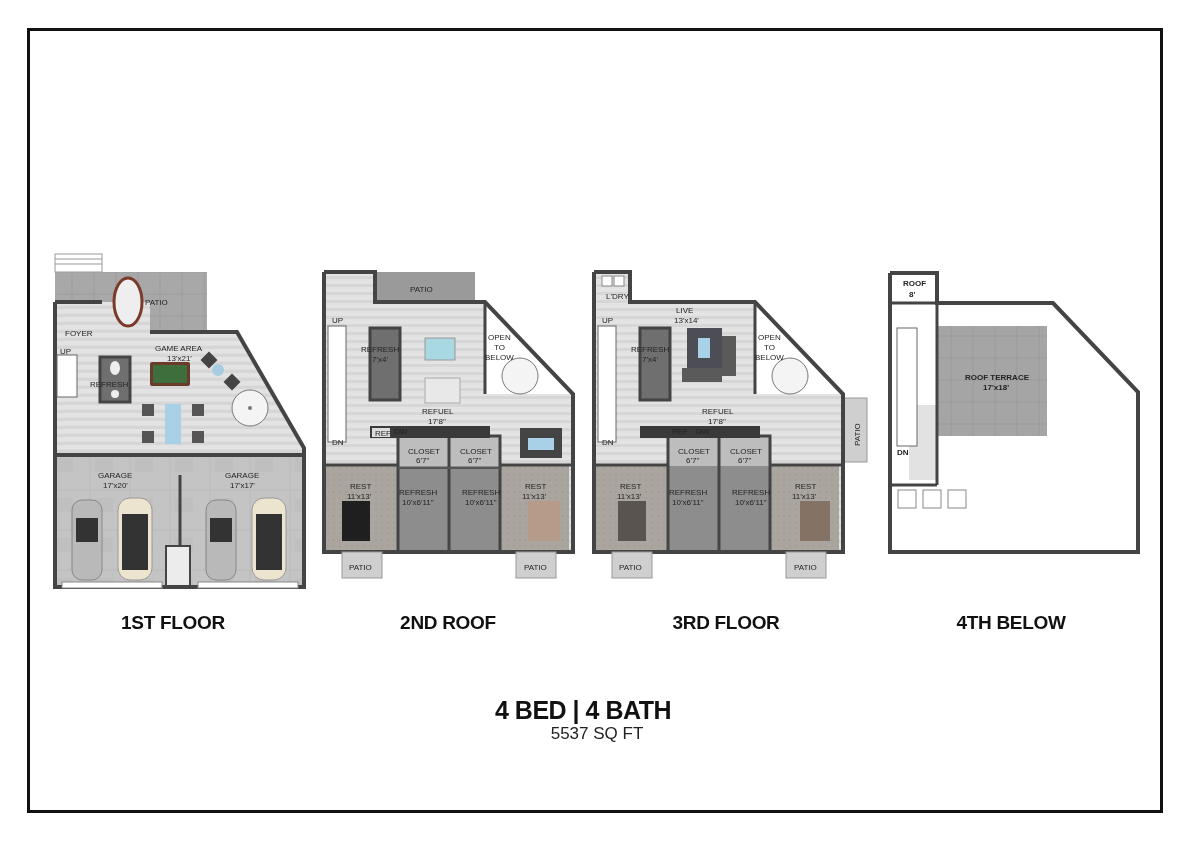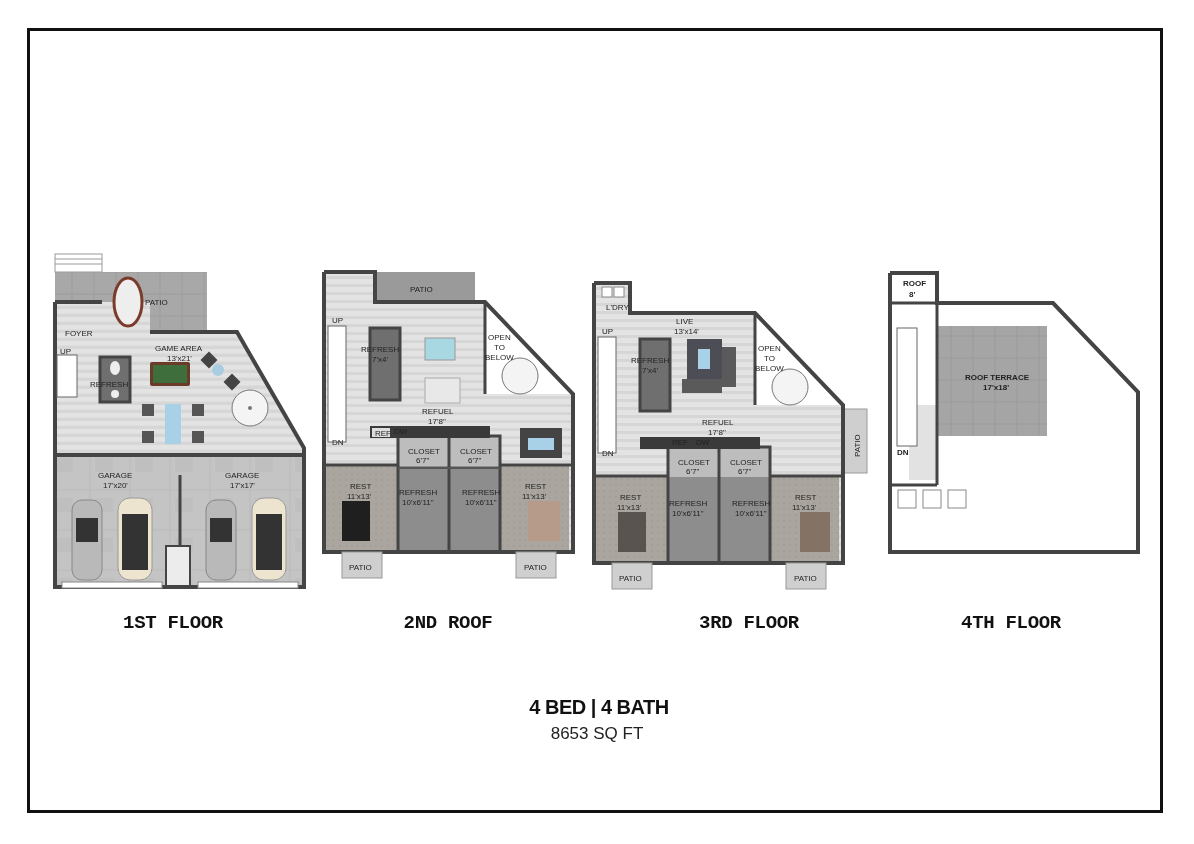--- a/index.html
+++ b/index.html
@@ -1,21 +1,21 @@
 <!DOCTYPE html>
 <html><head>
 <meta charset="utf-8">
 <style>
   html, body { margin:0; padding:0; background:#ffffff; }
   body { width:1194px; height:844px; position:relative; overflow:hidden; font-family:"Liberation Sans", sans-serif; }
   .frame { position:absolute; left:27px; top:28px; width:1136px; height:785px; border:3px solid #111; box-sizing:border-box; }
   .plan { position:absolute; }
   .plan svg { display:block; }
-  .floor-label { position:absolute; font-family:Liberation Mono, monospace; font-weight:bold; font-size:19px; color:#111; text-align:center; width:200px; letter-spacing:-0.3px; }
-  .summary-title { position:absolute; left:399px; top:696px; width:400px; text-align:center; font-weight:bold; font-size:20px; color:#111; letter-spacing:-0.5px; }
+  .floor-label { position:absolute; font-family:Liberation Sans, sans-serif; font-weight:bold; font-size:19px; color:#111; text-align:center; width:200px; letter-spacing:-0.3px; }
+  .summary-title { position:absolute; left:383px; top:696px; width:400px; text-align:center; font-weight:bold; font-size:25px; color:#111; letter-spacing:-0.5px; }
   .summary-sub { position:absolute; left:397px; top:724px; width:400px; text-align:center; font-size:17px; color:#222; }
   svg text { font-family:"Liberation Sans", sans-serif; fill:#222; }
   .rl { font-size:8px; }
 </style>
 </head>
 <body>
 
 <div class="frame"></div>
 
 <div class="plan" style="left:50px; top:250px;">
@@ -177,21 +177,21 @@
   <text class="rl" x="82" y="237">10'x6'11"</text>
   <text class="rl" x="142" y="227">REFRESH</text>
   <text class="rl" x="145" y="237">10'x6'11"</text>
   <text class="rl" x="205" y="221">REST</text>
   <text class="rl" x="202" y="231">11'x13'</text>
   <text class="rl" x="29" y="302">PATIO</text>
   <text class="rl" x="204" y="302">PATIO</text>
 </svg>
 </div>
 
-<div class="plan" style="left:590px; top:279px;">
+<div class="plan" style="left:590px; top:268px;">
 <svg width="282" height="312" viewBox="0 0 282 312">
   <defs>
     <pattern id="wood3" width="40" height="8" patternUnits="userSpaceOnUse">
       <rect width="40" height="8" fill="#e3e3e3"></rect>
           <rect width="40" height="3" fill="#d6d6d6"></rect>
     </pattern>
     <pattern id="carpet3" width="6" height="6" patternUnits="userSpaceOnUse">
       <rect width="6" height="6" fill="#aaa69f"></rect>
           <circle cx="2" cy="2" r="0.8" fill="#9b978f"></circle>
     </pattern>
@@ -279,17 +279,17 @@
   <text class="rl" x="18" y="16">ROOF</text>
   <text class="rl" x="24" y="27">8'</text>
   <text class="rl" x="80" y="110">ROOF TERRACE</text>
   <text class="rl" x="98" y="120">17'x18'</text>
   <text class="rl" x="12" y="185">DN</text>
 </svg>
 </div>
 
 <div class="floor-label" style="left:73px; top:612px;">1ST FLOOR</div>
 <div class="floor-label" style="left:348px; top:612px;">2ND ROOF</div>
-<div class="floor-label" style="left:649px; top:612px;">3RD FLOOR</div>
-<div class="floor-label" style="left:911px; top:612px;">4TH FLOOR</div>
+<div class="floor-label" style="left:626px; top:612px;">3RD FLOOR</div>
+<div class="floor-label" style="left:911px; top:612px;">4TH BELOW</div>
 
 <div class="summary-title">4 BED | 4 BATH</div>
-<div class="summary-sub">8653 SQ FT</div>
+<div class="summary-sub">5537 SQ FT</div>
 
 </body></html>

